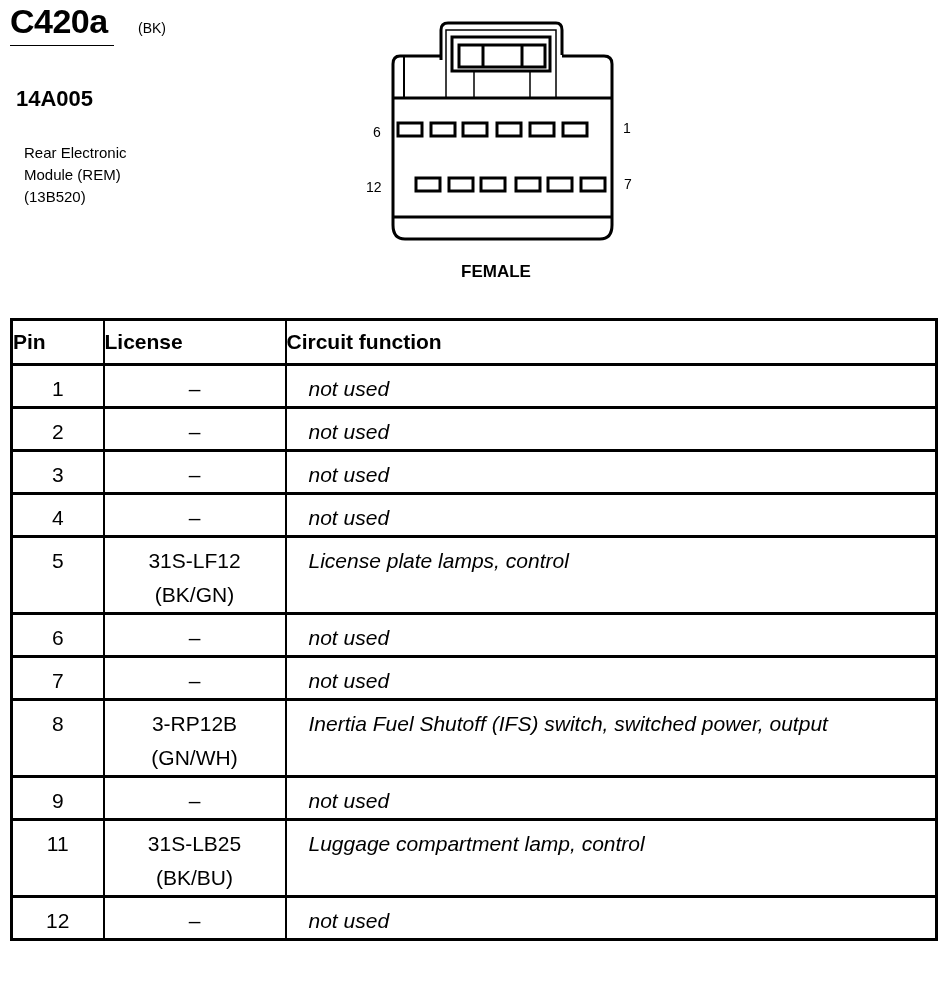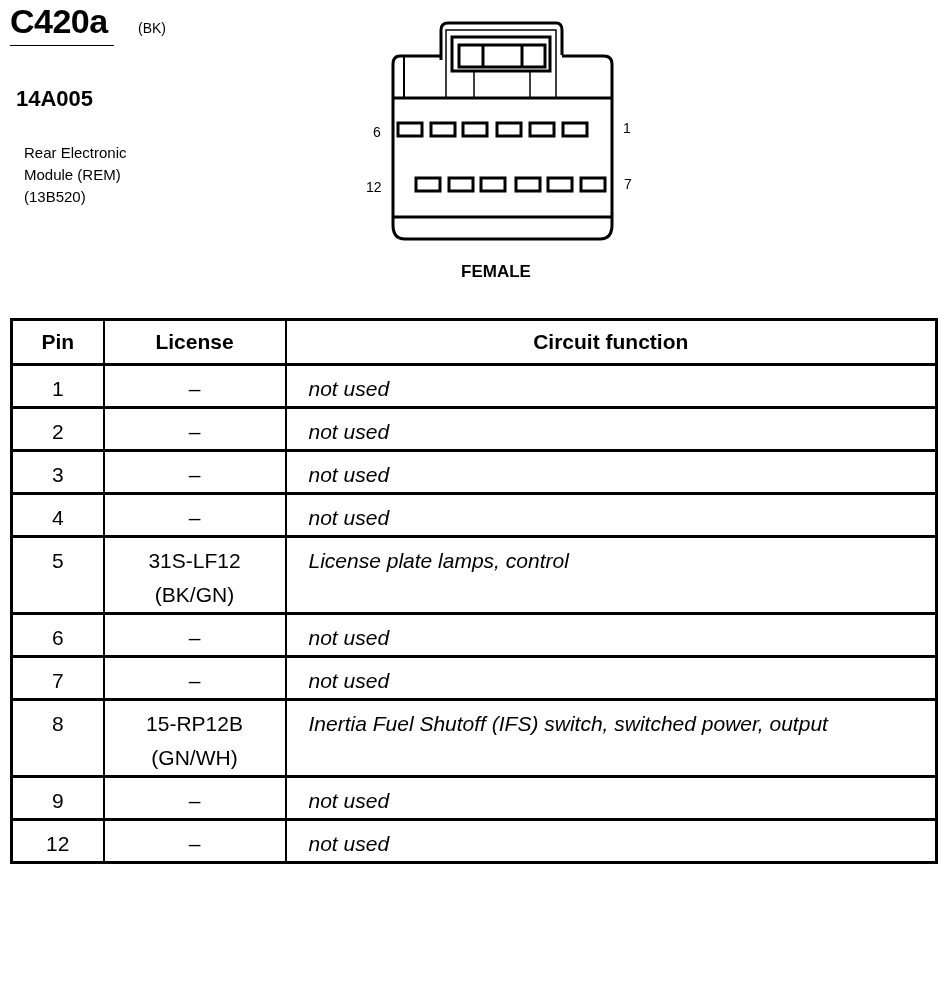--- a/index.html
+++ b/index.html
@@ -23,21 +23,21 @@
   table.pinout {
     position: absolute; left: 10px; top: 318px; width: 928px;
     border-collapse: collapse; border: 3px solid #000;
   }
   table.pinout th, table.pinout td {
     border-left: 2px solid #000; border-right: 2px solid #000;
     border-bottom: 3px solid #000; padding: 0; vertical-align: top;
     font-size: 21px;
   }
   table.pinout th {
-    font-weight: bold; text-align: center; height: 42px; vertical-align: middle;
+    font-weight: bold; text-align: left; height: 42px; vertical-align: middle;
   }
   table.pinout td.pin, table.pinout td.circuit { text-align: center; }
   table.pinout td { padding-top: 6px; line-height: 34px; }
   table.pinout td.func { padding-left: 22px; text-align: left; font-style: italic; }
   tr.single td { height: 34px; }
   tr.double td { height: 68px; }
   col.c-pin { width: 92px; }
   col.c-circuit { width: 182px; }
 </style>
 </head>
@@ -139,29 +139,37 @@
       <td class="func">not used</td>
     </tr>
     <tr class="single">
       <td class="pin">7</td>
       <td class="circuit">–</td>
       <td class="func">not used</td>
     </tr>
     <tr class="double">
       <td class="pin">8</td>
       <td class="circuit">
-        <div>15-RP12B</div>
+        <div>3-RP12B</div>
         <div>(GN/WH)</div>
       </td>
       <td class="func">Inertia Fuel Shutoff (IFS) switch, switched power, output</td>
     </tr>
     <tr class="single">
       <td class="pin">9</td>
       <td class="circuit">–</td>
       <td class="func">not used</td>
+    </tr>
+    <tr class="double">
+      <td class="pin">11</td>
+      <td class="circuit">
+        <div>31S-LB25</div>
+        <div>(BK/BU)</div>
+      </td>
+      <td class="func">Luggage compartment lamp, control</td>
     </tr>
     <tr class="single">
       <td class="pin">12</td>
       <td class="circuit">–</td>
       <td class="func">not used</td>
     </tr>
   </tbody>
 </table>
 
 </body></html>

